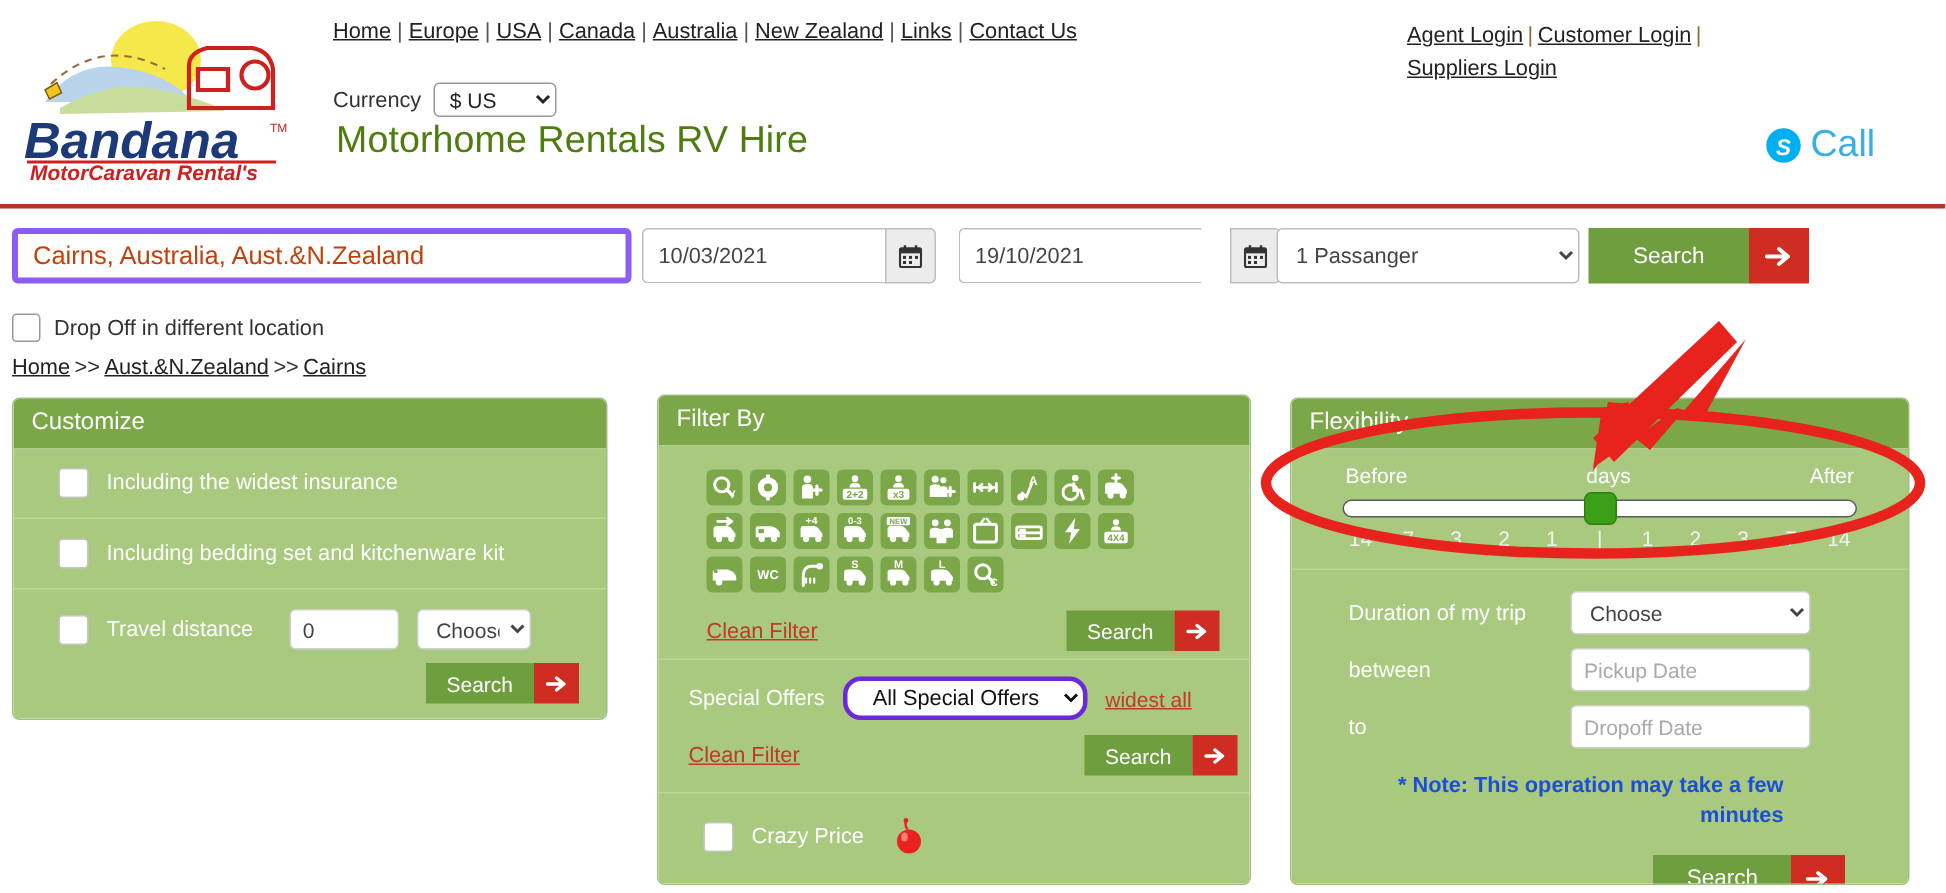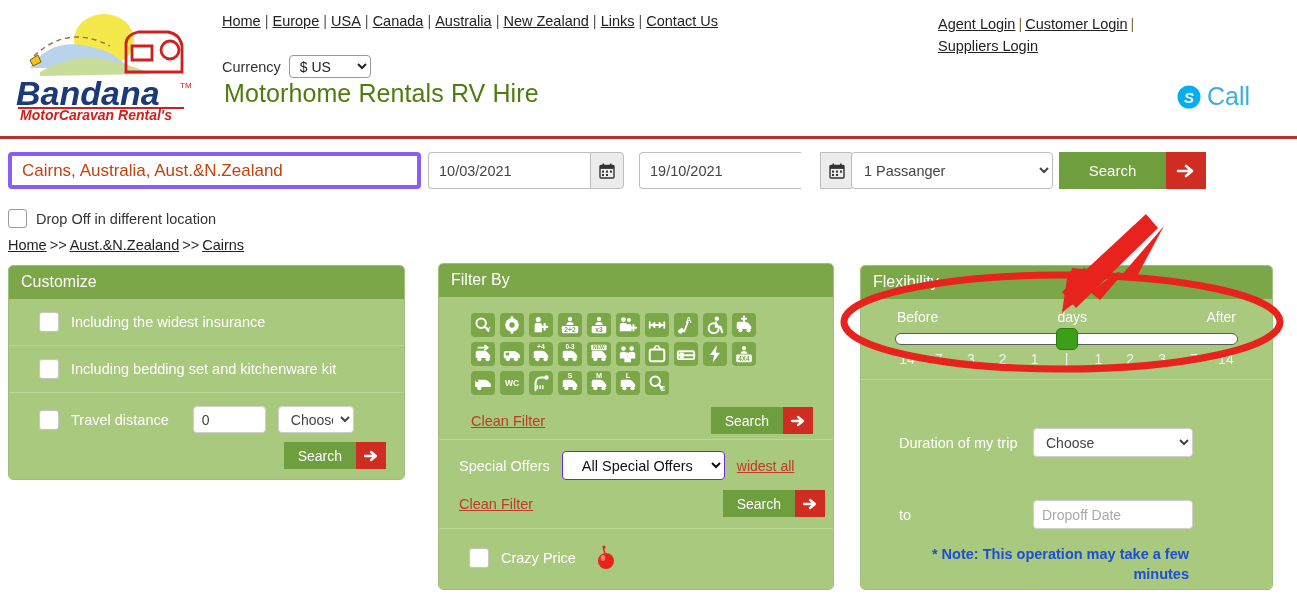--- a/index.html
+++ b/index.html
@@ -142,21 +142,21 @@
   .icon-grid { display:flex; flex-wrap:wrap; gap:5px; padding:3px 0 0 20px; width:318px; }
   .fic {
     width:24px; height:24px; border-radius:4px; background:#7ba749;
     display:flex; align-items:center; justify-content:center; cursor:pointer;
   }
   .fic svg { display:block; }
   .cleanfilter {
     color:#c0392b; text-decoration:underline; font-size:14.5px; cursor:pointer;
   }
   .so-select {
-    width:163px; height:29px; border:1px solid #6d28d9; border-radius:4px;
+    width:163px; height:29px; border:3px solid #6d28d9; border-radius:12px;
     background:#fff; font-family:"Liberation Sans", sans-serif; font-size:14.5px;
     color:#111; text-align:center; padding:0 6px;
   }
   .selectall { color:#c0392b; text-decoration:underline; font-size:14px; cursor:pointer; }
 
   
   #panel-flex { left:860px; top:265px; width:413px; height:325px; }
   .flexlabels { display:flex; justify-content:space-between; color:#ffffff; font-size:14px; padding:0 4px; }
   .flexlabels .mid { color:#ffffff; }
   .slider-track {
@@ -164,21 +164,21 @@
     background:#ffffff; border:1px solid #5a5a5a; border-radius:7px;
   }
   .slider-knob {
     position:absolute; left:50%; top:-6px; transform:translateX(-50%);
     width:22px; height:22px; border-radius:5px; background:#3ba017;
     border:1px solid #2d7e11; cursor:pointer;
   }
   .scale { display:flex; justify-content:space-between; padding:6px 2px 0 2px; color:#f2f2f2; font-size:14px; }
   .scale span { width:24px; text-align:center; }
 
-  .frow { display:flex; align-items:center; gap:6px; padding:0 0 9px 0;margin-top:34px; }
+  .frow { display:flex; align-items:center; gap:20px; padding:0 0 9px 0; }
   .flbl { color:#ffffff; font-size:14.5px; width:128px; flex:none; }
   .fsel {
     width:160px; height:29px; border:1px solid #cfcfcf; border-radius:4px;
     background:#fff; font-family:"Liberation Sans", sans-serif; font-size:14px; color:#444;
     padding:0 8px;
   }
   .fsel::placeholder { color:#a9a9a9; }
   .note { color:#1d4ed8; font-size:14.5px; font-weight:bold; line-height:20px; margin:6px 0 0 0; width:290px;text-align:right; }
 
   
@@ -627,20 +627,24 @@
     </div>
 
     <div class="prow" style="padding:14px 12px 12px 38px;">
       <div class="frow">
         <span class="flbl">Duration of my trip</span>
         <select class="fsel">
           <option>Choose</option>
         </select>
       </div>
       <div class="frow">
+        <span class="flbl">between</span>
+        <input class="fsel" type="text" placeholder="Pickup Date" style="">
+      </div>
+      <div class="frow">
         <span class="flbl">to</span>
         <input class="fsel" type="text" placeholder="Dropoff Date" style="">
       </div>
 
       <div class="note">* Note: This operation may take a few minutes</div>
 
       <div style="display:flex;justify-content:flex-end;margin-top:16px;padding-right:30px;">
         <div class="greensearch" style="height:31px;">
           <button class="gs-lbl" style="height:31px;padding:0 22px;font-size:15px;">Search</button>
           <div class="gs-arw" style="height:31px;width:36px;">

